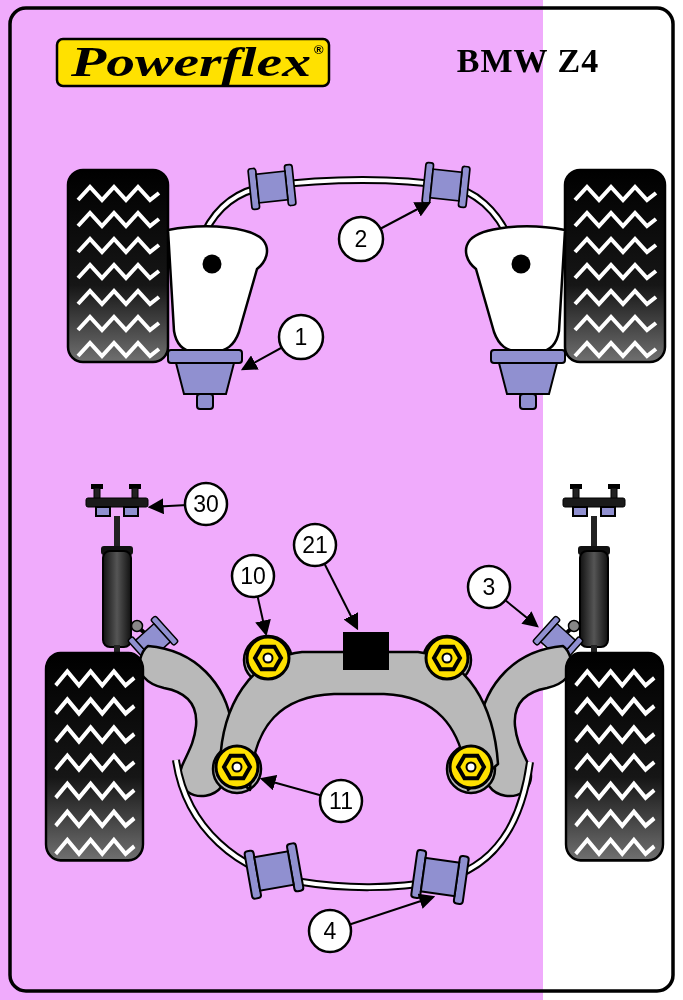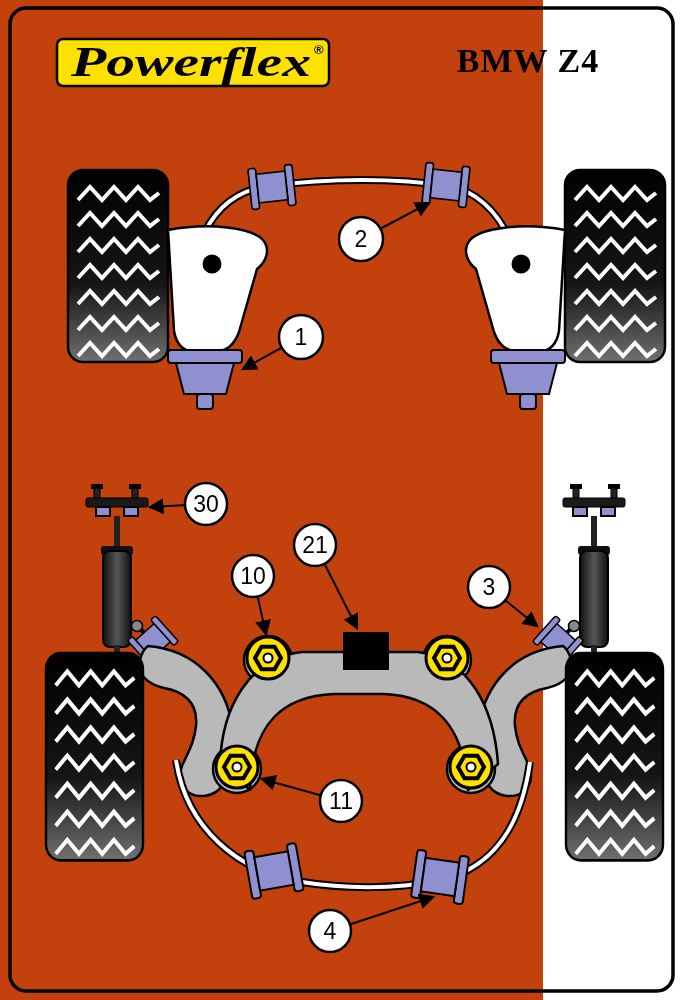--- a/index.html
+++ b/index.html
@@ -1,21 +1,21 @@
 <!DOCTYPE html>
 <html style="--purple: #9090d0; --yellow: #ffe100; --gray: #b9b9b9;"><head>
 <meta charset="utf-8">
 <style>
   :root{
     --purple:#9090d0;
     --yellow:#ffe100;
     --gray:#b9b9b9;
   }
   html,body{margin:0;padding:0;background:#fff;}
-  .stage{width:543px;height:1000px;position:relative;font-family:"Liberation Sans",sans-serif;background:#c2410c;text-decoration:underline;}
+  .stage{width:543px;height:1000px;position:relative;font-family:"Liberation Sans",sans-serif;background:#f0abfc;text-decoration:underline;}
   svg{display:block;}
   .purple{fill:var(--purple);stroke:#000;stroke-width:2px;}
   .gray{fill:var(--gray);stroke:#000;stroke-width:2.5px;stroke-linejoin:round;}
   .yellow{fill:var(--yellow);stroke:#000;stroke-width:3px;}
   .white-part{fill:#fff;stroke:#000;stroke-width:2.5px;stroke-linejoin:round;}
   .tube-outer{fill:none;stroke:#000;stroke-width:8px;}
   .tube-inner{fill:none;stroke:#fff;stroke-width:4px;}
   .callout circle{fill:#fff;stroke:#000;stroke-width:2.5px;}
   .callout line{stroke:#000;stroke-width:2px;}
   .callout text{font:23px "Liberation Sans",sans-serif;text-anchor:middle;fill:#000;}

